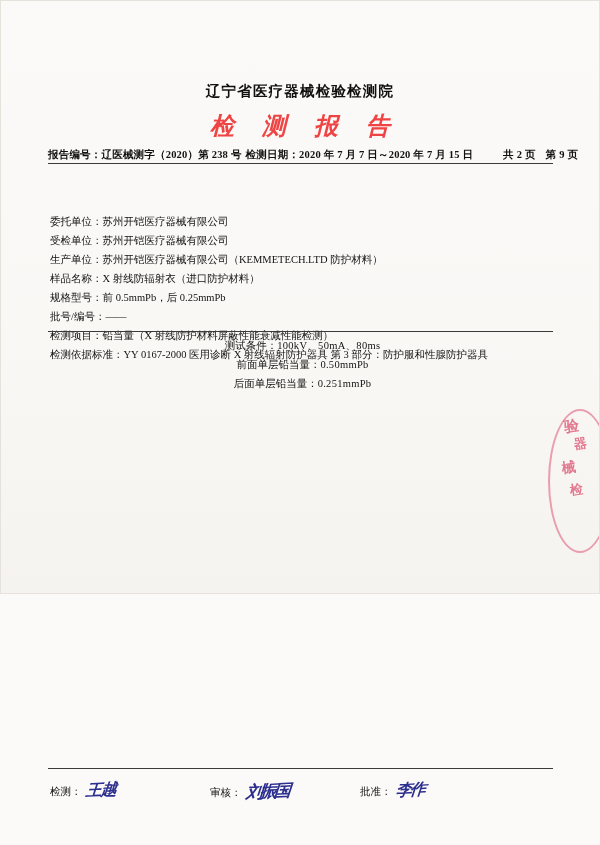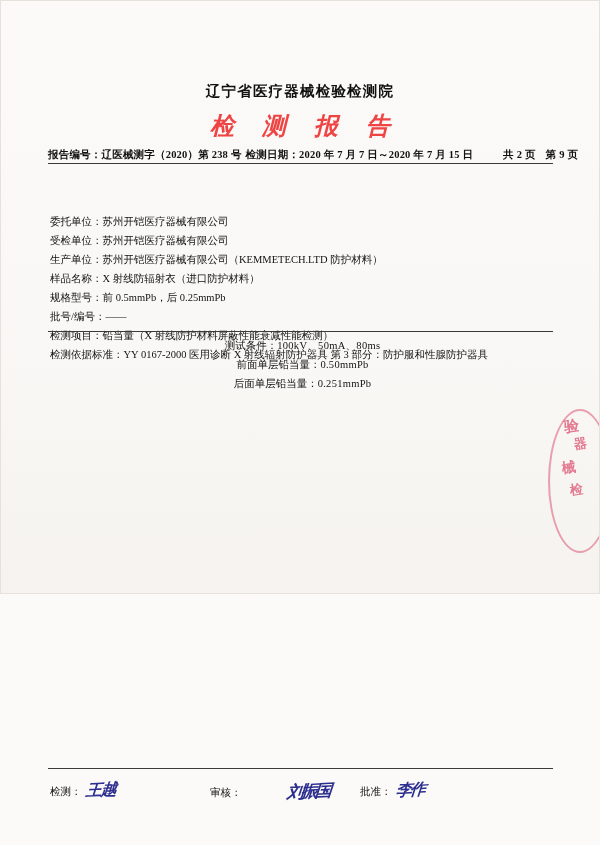--- a/index.html
+++ b/index.html
@@ -160,21 +160,21 @@
     height: 40px;
     font-size: 10.5px;
   }
   .sig {
     position: absolute;
     display: flex;
     align-items: center;
   }
   .sig .lbl { font-weight: 400; color: #111; padding-top: 3px; }
   .sig-1 { left: 0px; }
-  .sig-2 { left: 160px; gap: 41px; }
+  .sig-2 { left: 160px; }
   .sig-3 { left: 310px; }
 
   .handwriting {
     font-family: "Liberation Serif", serif;
     color: #2d2f8f;
     font-style: italic;
     font-weight: 700;
     margin-left: 4px;
     letter-spacing: -1px;
     transform: skewX(-8deg) rotate(-3deg);

